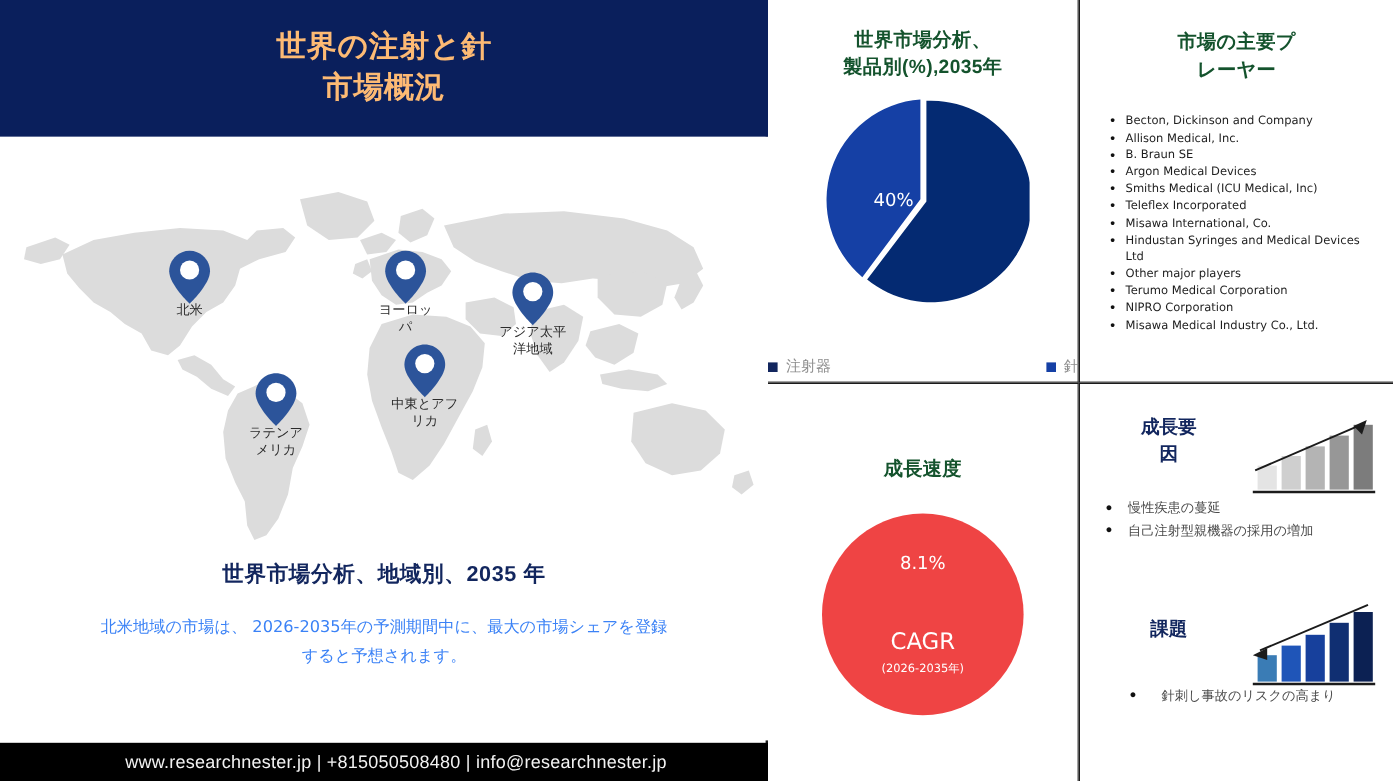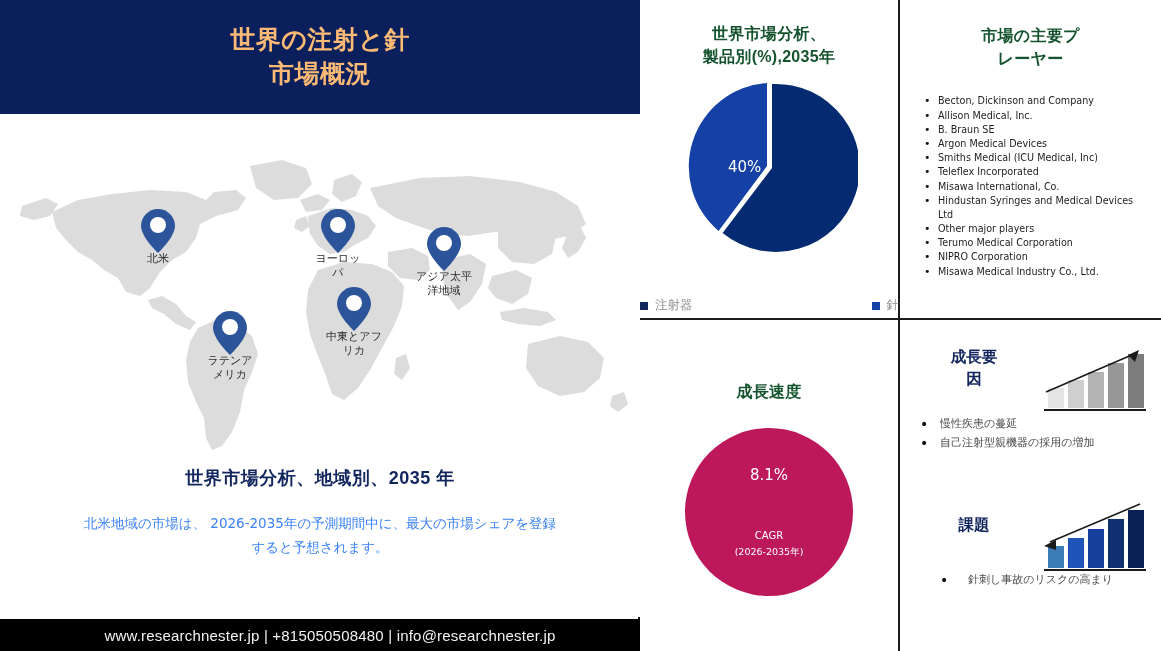--- a/index.html
+++ b/index.html
@@ -107,26 +107,26 @@
     padding-left: 16px; font-family: "DejaVu Sans", sans-serif;
   }
   .players-list li::before {
     content: "•"; position: absolute; left: 2px; top: -1px; font-size: 11px; color:#111;
   }
 
   
   .cagr-title { margin-top: 60px; }
   .cagr-circle {
     position: absolute; left: 50%; top: 108px; transform: translateX(-50%);
-    width: 168px; height: 168px; border-radius: 50%; background: #be185d;
+    width: 168px; height: 168px; border-radius: 50%; background: #ef4444;
     display: flex; flex-direction: column; align-items: center; justify-content: center;
     color: #ffffff; font-family: "DejaVu Sans", sans-serif;
   }
   .cagr-pct  { font-size: 15px; margin-bottom: 26px; }
-  .cagr-lbl  { font-size: 10px; margin-top: 20px; }
+  .cagr-lbl  { font-size: 19px; margin-top: 20px; }
   .cagr-span { font-size: 9.5px; margin-top: 5px; }
 
   
   .sub-block { position: absolute; left: 0; width: 262px; }
   .block-drivers   { top: 22px; height: 150px; }
   .block-challenge { top: 178px; height: 154px; }
 
   .block-head { position: relative; height: 74px; }
   .block-title {
     position: absolute; left: 26px; top: 4px; width: 96px; text-align: center;

